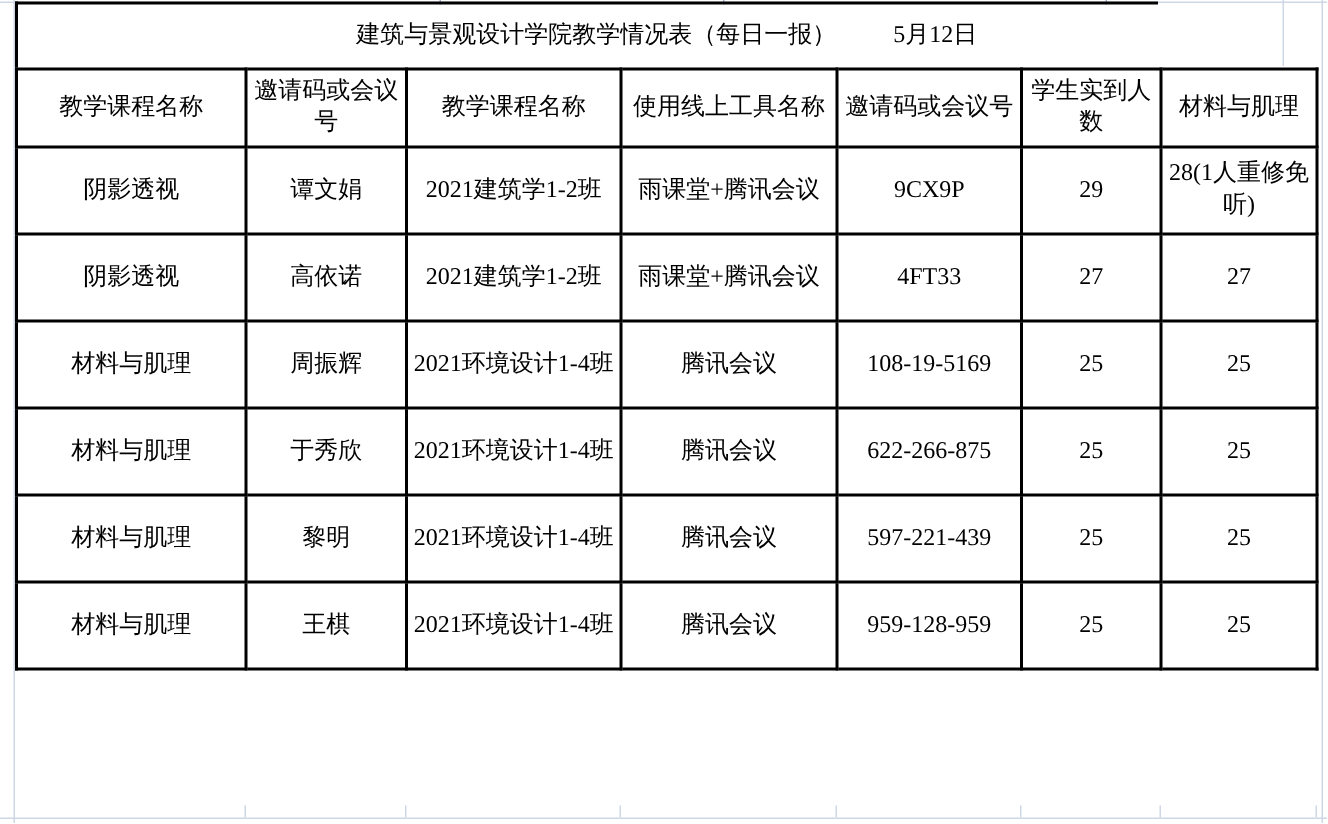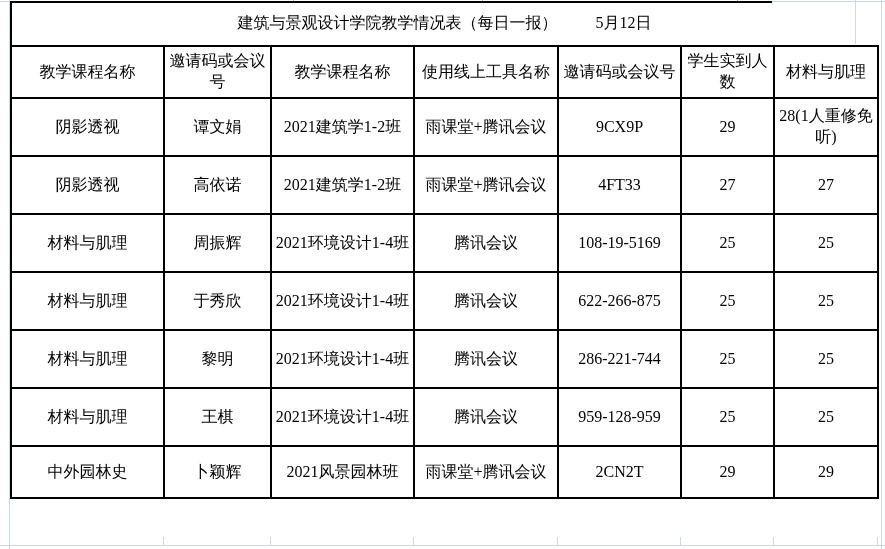--- a/index.html
+++ b/index.html
@@ -163,38 +163,29 @@
           <td>腾讯会议</td>
           <td>622-266-875</td>
           <td>25</td>
           <td>25</td>
         </tr>
         <tr>
           <td>材料与肌理</td>
           <td>黎明</td>
           <td>2021环境设计1-4班</td>
           <td>腾讯会议</td>
-          <td>286-221-744</td>
+          <td>597-221-439</td>
           <td>25</td>
           <td>25</td>
         </tr>
         <tr>
           <td>材料与肌理</td>
           <td>王棋</td>
           <td>2021环境设计1-4班</td>
           <td>腾讯会议</td>
           <td>959-128-959</td>
           <td>25</td>
           <td>25</td>
         </tr>
-        <tr>
-          <td>中外园林史</td>
-          <td>卜颖辉</td>
-          <td>2021风景园林班</td>
-          <td>雨课堂+腾讯会议</td>
-          <td>2CN2T</td>
-          <td>29</td>
-          <td>29</td>
-        </tr>
       </tbody>
   </table>
 
 </div>
 
 </body></html>

